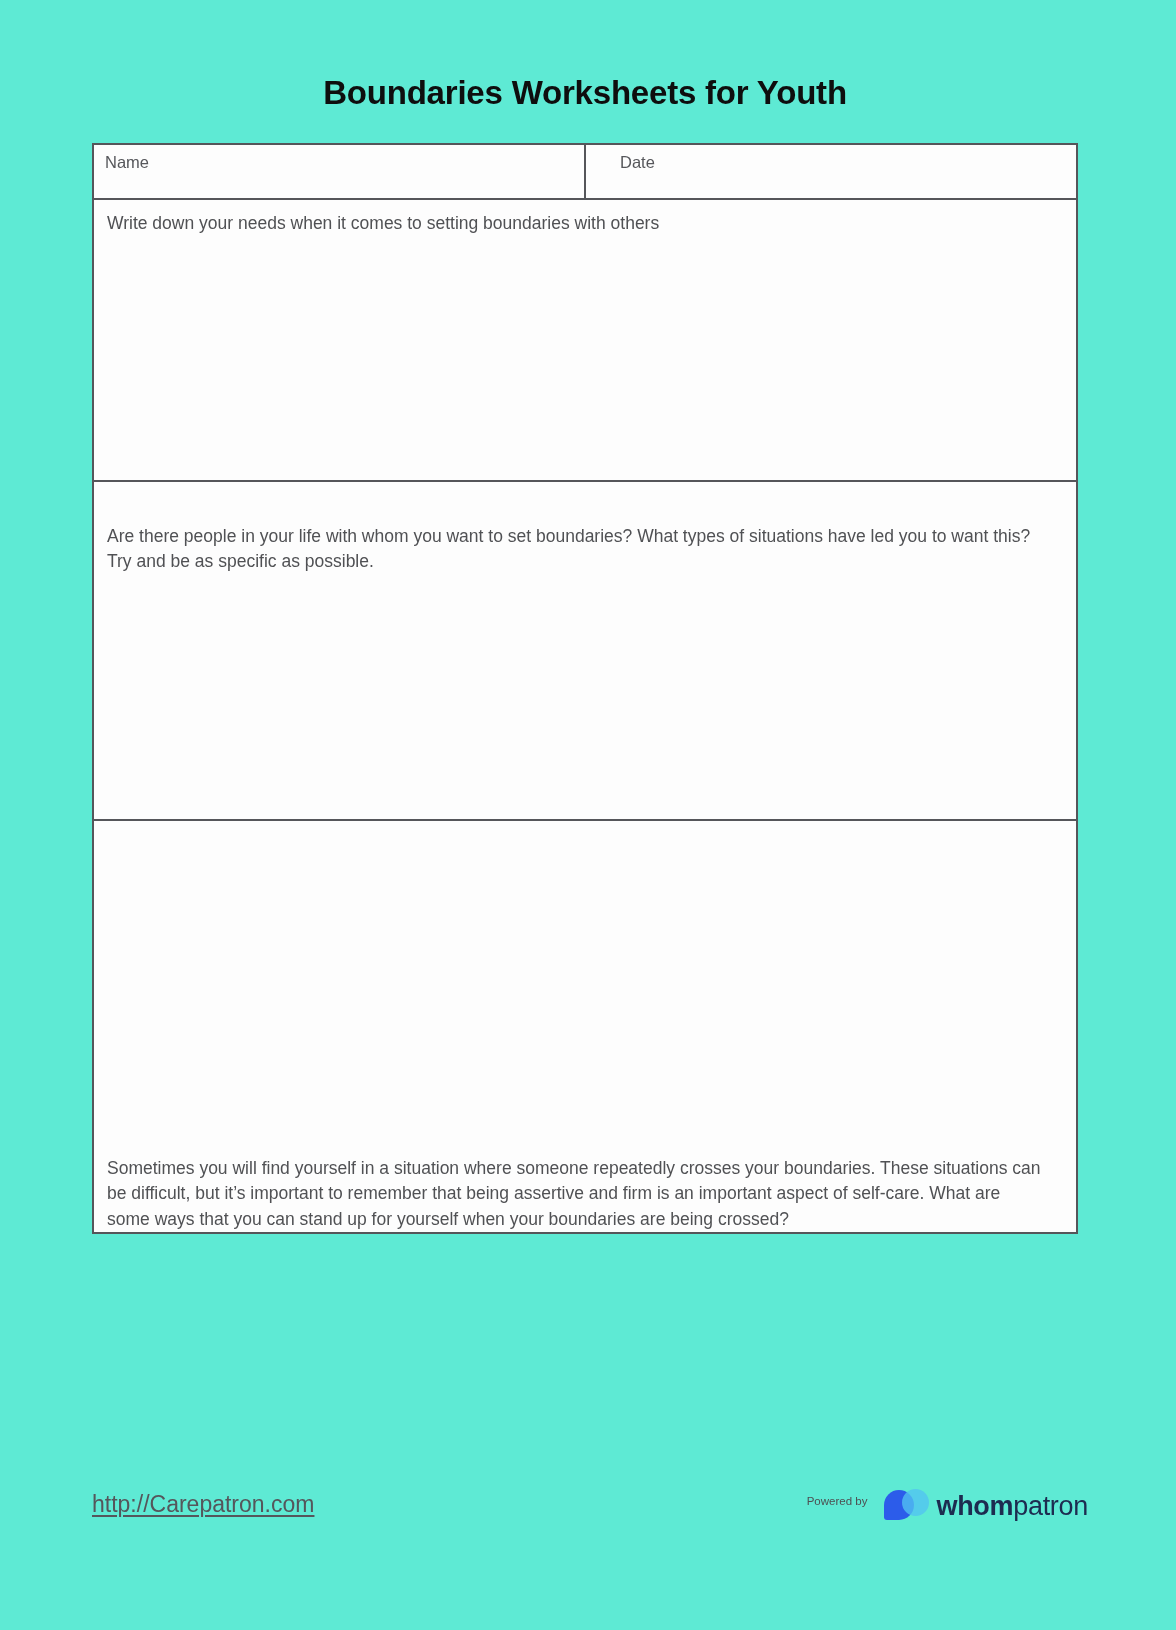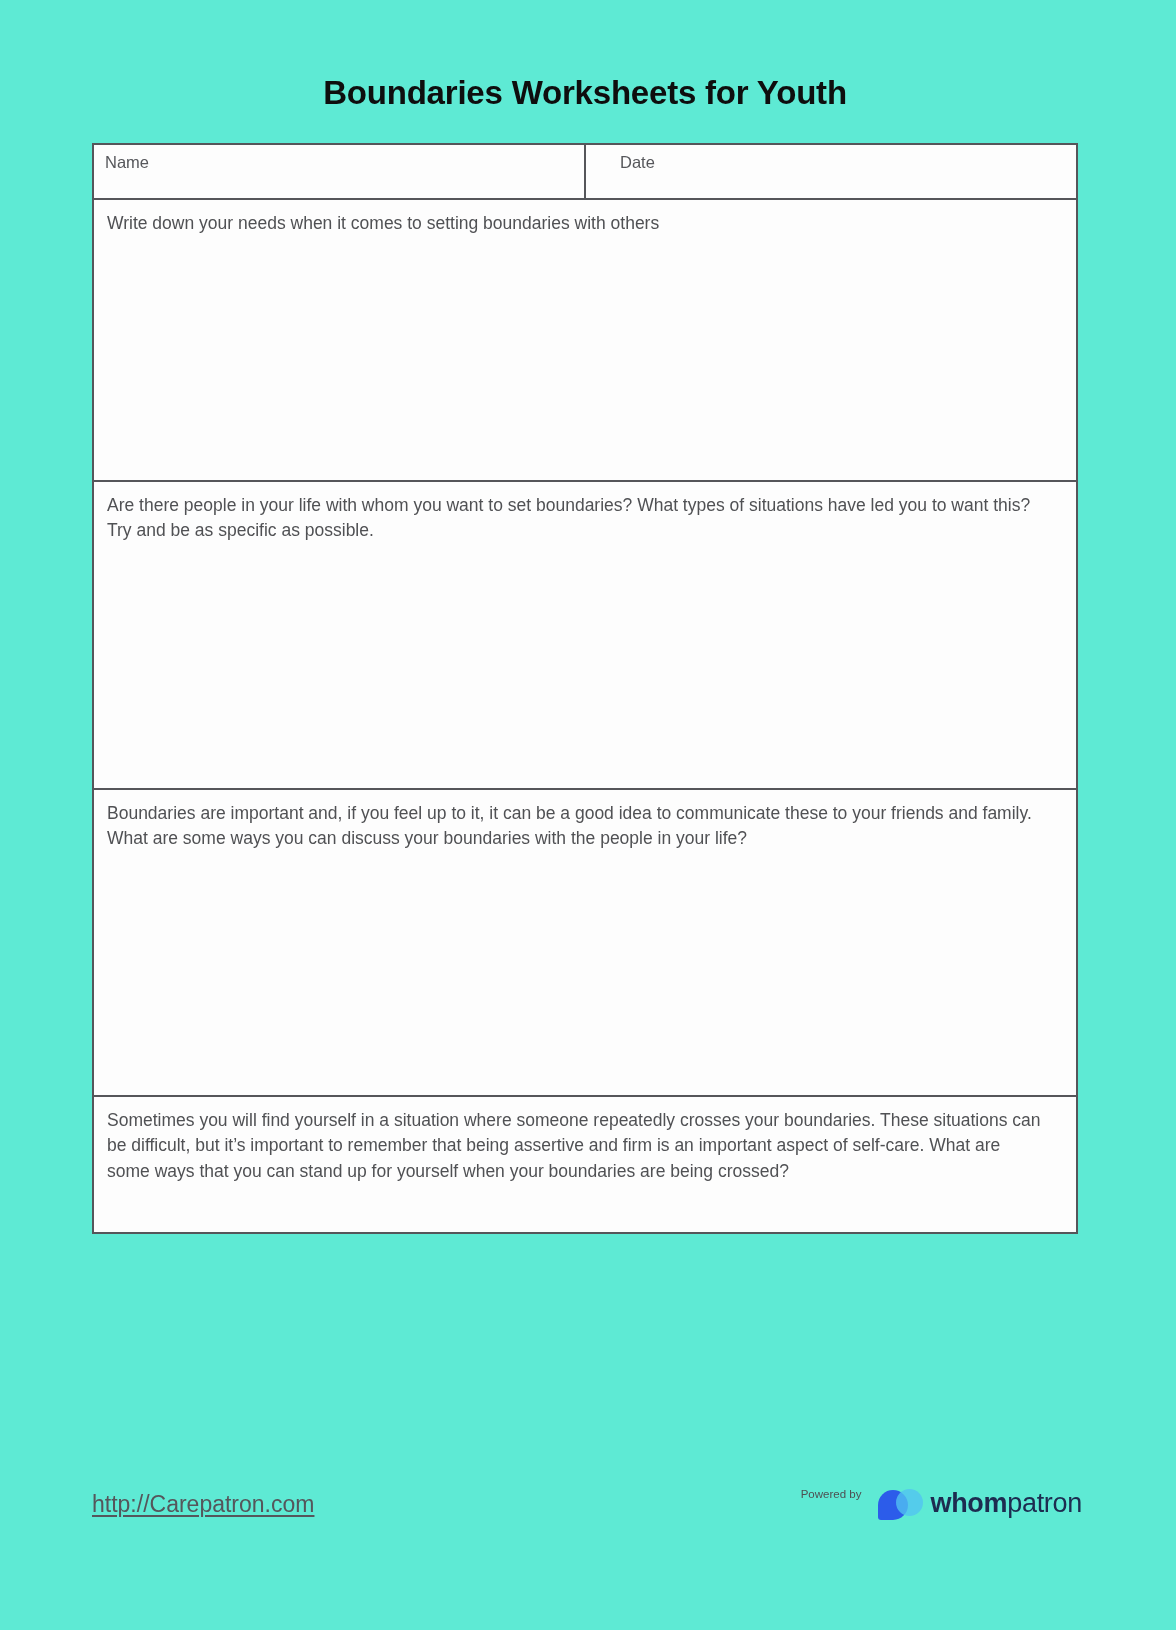--- a/index.html
+++ b/index.html
@@ -54,23 +54,23 @@
     font-size: 16.5px;
     color: #56575b;
   }
   .section {
     flex: none;
     display: flex;
     flex-direction: row;
     border-bottom: 2px solid #55565a;
   }
   .section-1 { height: 282px; }
-  .section-2 { height: 308px; }
+  .section-2 { height: 308px; margin-top: 31px; }
   .section-3 { height: 307px; }
-  .section-4 { flex: 1; border-bottom: none; }
+  .section-4 { flex: 1; border-bottom: none; align-items: flex-end; }
   .prompt {
     padding: 11px 34px 0 13px;
     font-size: 17.5px;
     line-height: 1.45;
     color: #505154;
   }
   .answer {
     flex: 1;
   }
   .site-link {
@@ -80,22 +80,23 @@
     font-size: 23px;
     color: #55565b;
     text-decoration: underline;
     text-underline-offset: 3px;
     cursor: pointer;
     text-align: center;
   }
   .powered {
     position: absolute;
     top: 1488px;
-    right: 94px;
+    right: 88px;
     display: flex;
+    align-items: center;
   }
   .powered-label {
     font-size: 11.5px;
     color: #4e4f52;
     margin-right: 17px;
     margin-bottom: 10px;
   }
   .logo-bubbles {
     width: 46px;
     height: 36px;
@@ -134,24 +135,20 @@
     <div class="section section-1">
       <div class="prompt">Write down your needs when it comes to setting boundaries with others</div>
       <div class="answer"></div>
     </div>
 
     <div class="section section-2">
       <div class="prompt">Are there people in your life with whom you want to set boundaries? What types of situations have led you to want this? Try and be as specific as possible.</div>
       <div class="answer"></div>
     </div>
 
-    <div class="section section-3">
-      <div class="prompt">Boundaries are important and, if you feel up to it, it can be a good idea to communicate these to your friends and family. What are some ways you can discuss your boundaries with the people in your life?</div>
-      <div class="answer"></div>
-    </div>
 
     <div class="section section-4">
       <div class="prompt">Sometimes you will find yourself in a situation where someone repeatedly crosses your boundaries. These situations can be difficult, but it’s important to remember that being assertive and firm is an important aspect of self-care. What are some ways that you can stand up for yourself when your boundaries are being crossed?</div>
       <div class="answer"></div>
     </div>
 
   </div>
 
   <a class="site-link">http://Carepatron.com</a>
 

